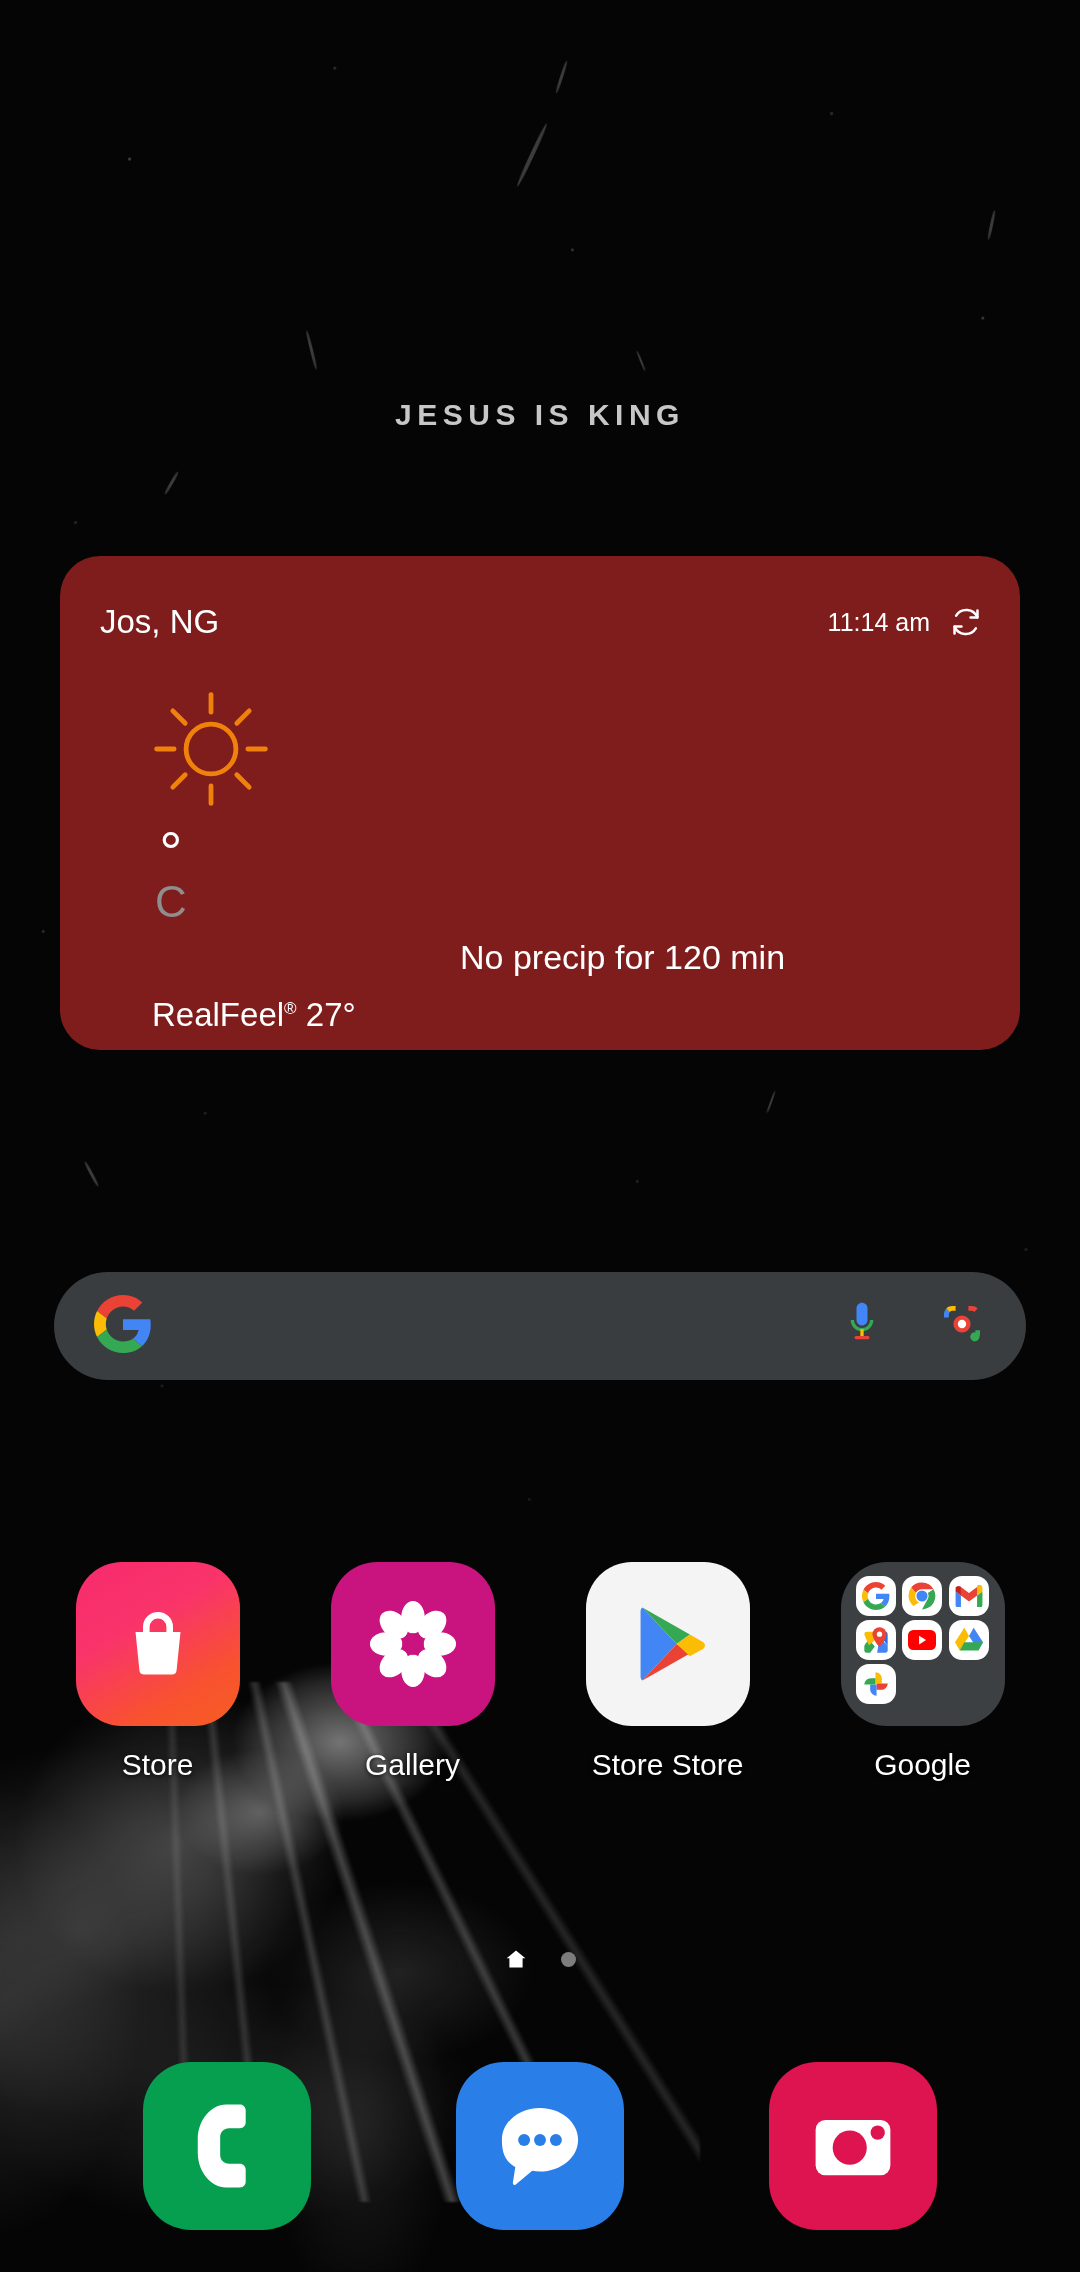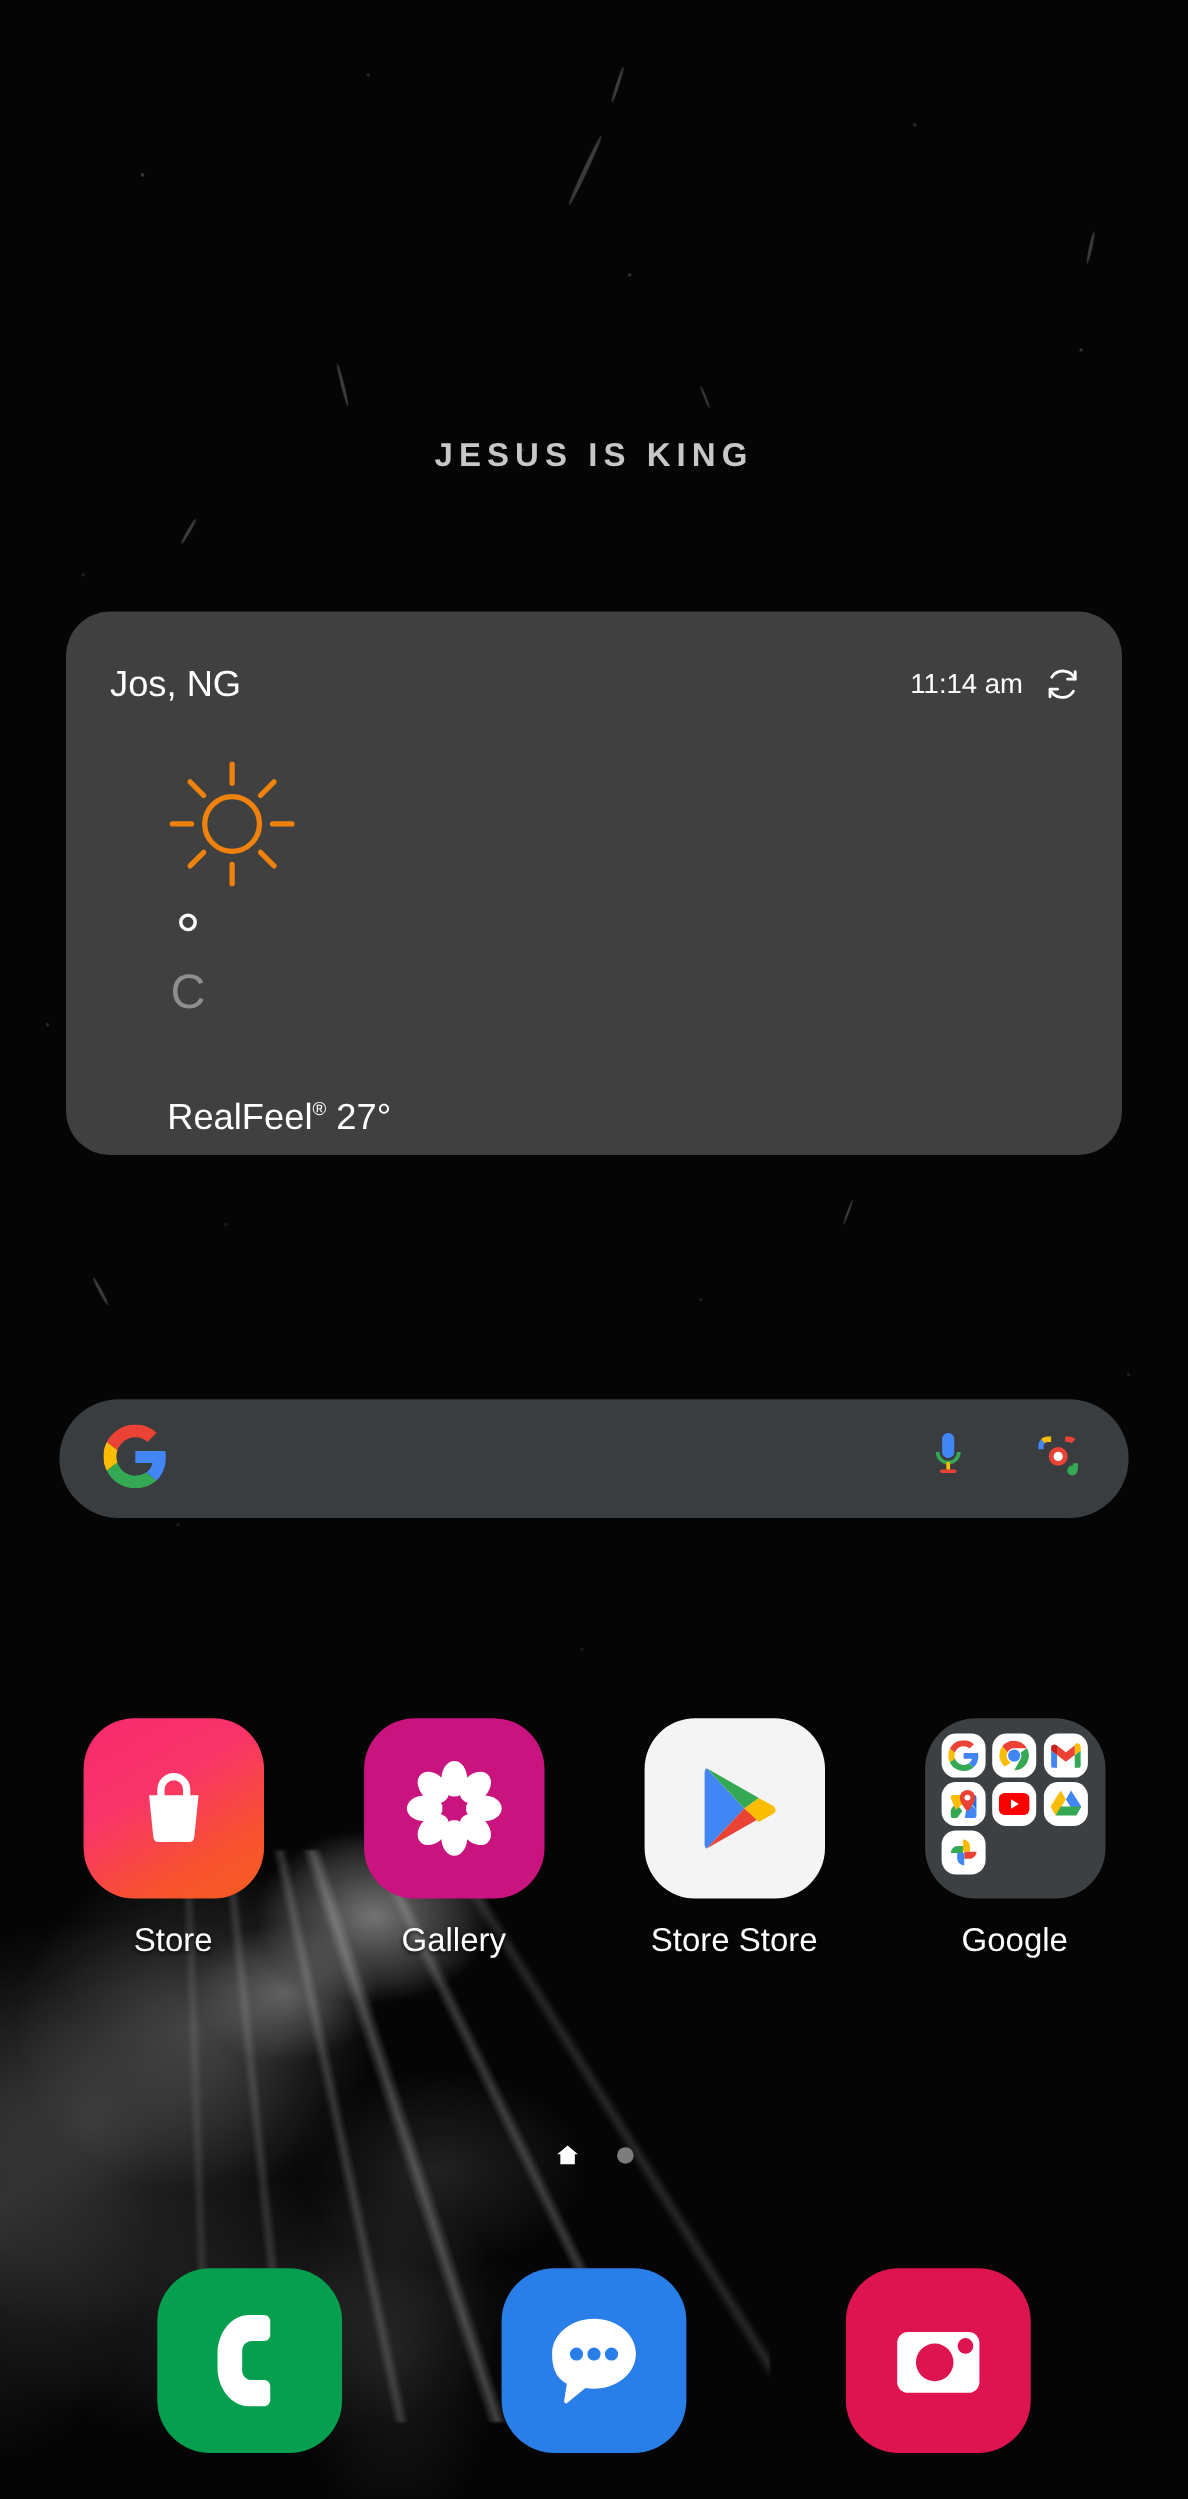--- a/index.html
+++ b/index.html
@@ -71,21 +71,21 @@
   #caption {
     position:absolute; top:398px; left:0; width:1080px; text-align:center;
     font-size:30px; font-weight:bold; letter-spacing:5.5px;
     color:#c7c7c7; font-stretch:condensed;
     font-family:"Liberation Sans Narrow","Liberation Sans", sans-serif;
   }
 
   
   #weather-widget {
     position:absolute; left:60px; top:556px; width:960px; height:494px;
-    background:#404040; border-radius:40px; overflow:hidden;
+    background:#7f1d1d; border-radius:40px; overflow:hidden;
   }
   .w-head {
     position:absolute; left:40px; right:38px; top:44px; height:44px;
     display:flex; align-items:center; justify-content:space-between;
   }
   .w-city { font-size:33px; color:#fff; }
   .w-right { display:flex; align-items:center; gap:20px;margin-left:20px; }
   .w-time { font-size:25px; color:#fff; }
   .w-refresh { width:32px; height:32px; display:block; }
 
@@ -222,20 +222,21 @@
   <div class="w-tempblock">
     <div class="w-unit">
       <div class="w-deg">°</div>
       <div class="w-cel">C</div>
     </div>
   </div>
 
   <div class="w-realfeel"><span>RealFeel</span><sup>®</sup>
     <span>27°</span></div>
 
+  <div class="w-precip">No precip for 120 min</div>
 </div>
 
 <div id="search-bar">
   <span>
     <svg class="g-logo" viewBox="0 0 48 48">
       <path fill="#EA4335" d="M24 9.5c3.54 0 6.7 1.22 9.2 3.6l6.85-6.85C35.9 2.4 30.47 0 24 0 14.62 0 6.51 5.38 2.56 13.22l7.98 6.19C12.43 13.72 17.74 9.5 24 9.5z"></path>
       <path fill="#4285F4" d="M46.98 24.55c0-1.57-.15-3.09-.38-4.55H24v9.02h12.94c-.58 2.96-2.26 5.48-4.78 7.18l7.73 6c4.51-4.18 7.09-10.36 7.09-17.65z"></path>
       <path fill="#FBBC05" d="M10.53 28.59c-.48-1.45-.76-2.99-.76-4.59s.27-3.14.76-4.59l-7.98-6.19C.92 16.46 0 20.12 0 24c0 3.88.92 7.54 2.56 10.78l7.97-6.19z"></path>
       <path fill="#34A853" d="M24 48c6.48 0 11.93-2.13 15.89-5.81l-7.73-6c-2.15 1.45-4.92 2.3-8.16 2.3-6.26 0-11.57-4.22-13.47-9.91l-7.98 6.19C6.51 42.62 14.62 48 24 48z"></path>
     </svg>

